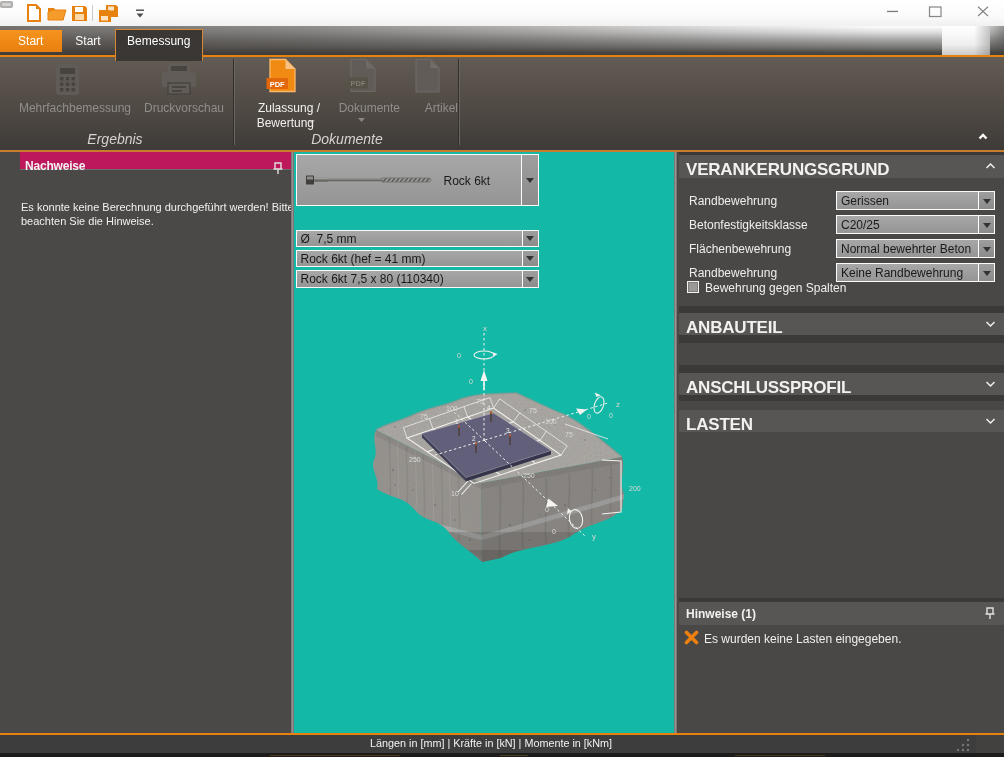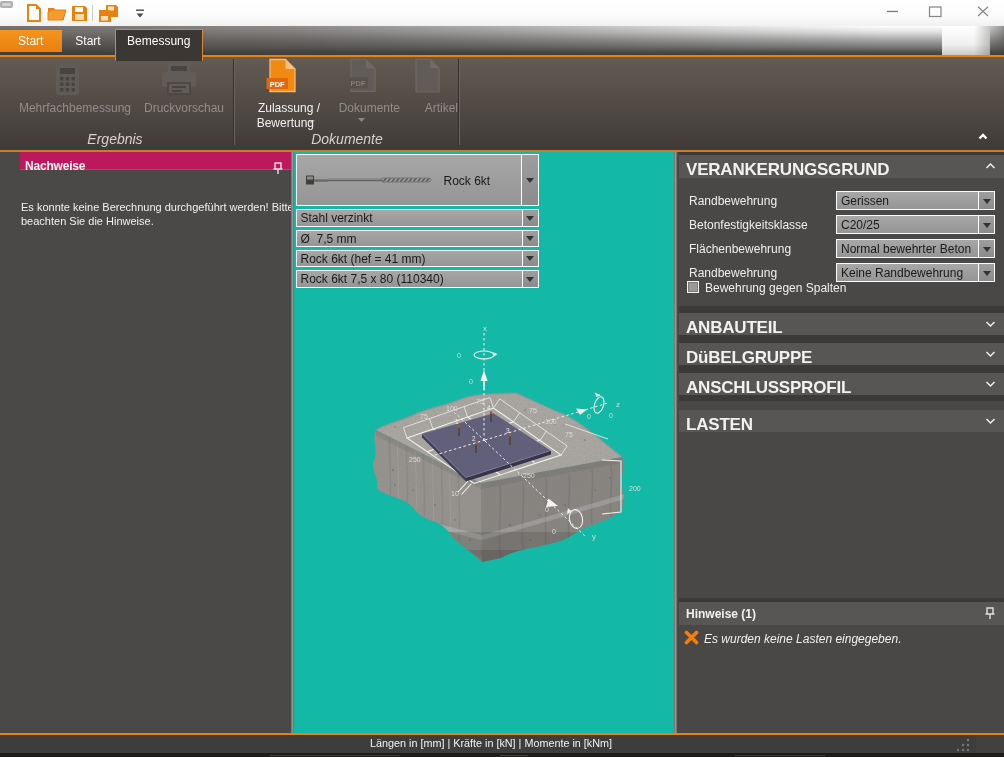--- a/index.html
+++ b/index.html
@@ -209,24 +209,20 @@
             <path d="M107.1 9.8 l3.4 -3.6"></path>
             <path d="M111.4 9.8 l3.4 -3.6"></path>
           <path d="M115.7 9.8 l3.4 -3.6"></path>
             <path d="M120 9.8 l3.4 -3.6"></path>
         </g>
         <path d="M76 6 h46 q3 0 3 2 q0 2 -3 2 h-46 z" fill="none" stroke="#6f6f6c" stroke-width="0.9"></path>
       </svg>
       <div class="txt" style="left:147px; top:19px;">Rock 6kt</div>
     </div>
 
-    <div class="combo" style="left:2px; top:57px; width:243px; height:17.5px;">
-        <div class="txt">Stahl verzinkt</div>
-        <div class="btn"></div>
-      </div>
     <div class="combo" style="left:2px; top:77.5px; width:243px; height:17.5px;">
         <div class="txt">Ø&nbsp; 7,5 mm</div>
         <div class="btn"></div>
       </div>
     <div class="combo" style="left:2px; top:97.5px; width:243px; height:17.5px;">
         <div class="txt">Rock 6kt (hef = 41 mm)</div>
         <div class="btn"></div>
       </div>
     <div class="combo" style="left:2px; top:118px; width:243px; height:17.5px;">
         <div class="txt">Rock 6kt 7,5 x 80 (110340)</div>
@@ -449,26 +445,20 @@
     <div class="rowlabel" style="left:26px; top:129px;">Bewehrung gegen Spalten</div>
 
     <div class="gap" style="top:154px; height:6.5px;"></div>
     <div class="sechdr" style="top:160.5px;">
         <div class="t">ANBAUTEIL</div>
       <svg class="abs" style="right:8px; top:7px;" width="11" height="8" viewBox="0 0 11 8">
           <path d="M1.5 2 L5.5 6 L9.5 2" fill="none" stroke="#f0efed" stroke-width="1.5"></path>
         </svg>
     </div>
     <div class="gap" style="top:182.5px; height:8px;"></div>
-    <div class="sechdr" style="top:190.5px;">
-        <div class="t">DüBELGRUPPE</div>
-      <svg class="abs" style="right:8px; top:7px;" width="11" height="8" viewBox="0 0 11 8">
-          <path d="M1.5 2 L5.5 6 L9.5 2" fill="none" stroke="#f0efed" stroke-width="1.5"></path>
-        </svg>
-    </div>
     <div class="gap" style="top:212.5px; height:8px;"></div>
     <div class="sechdr" style="top:220.5px;">
         <div class="t">ANSCHLUSSPROFIL</div>
       <svg class="abs" style="right:8px; top:7px;" width="11" height="8" viewBox="0 0 11 8">
           <path d="M1.5 2 L5.5 6 L9.5 2" fill="none" stroke="#f0efed" stroke-width="1.5"></path>
         </svg>
     </div>
     <div class="gap" style="top:242.5px; height:6px;"></div>
     <div class="sechdr" style="top:258px;padding-left:29px;">
         <div class="t">LASTEN</div>
@@ -480,21 +470,21 @@
     <div class="gap" style="top:446px; height:3.5px;"></div>
     <div class="sechdr" style="top:449.5px; height:23px;">
         <div class="t" style="font-size:12px; letter-spacing:0;">Hinweise (1)</div>
       <svg class="abs" style="right:8px; top:5px;" width="12" height="14" viewBox="0 0 12 14">
         <path d="M3 1 h6 v6 h-6 z M1.5 7 h9 M6 7 v5" fill="none" stroke="#e2e0de" stroke-width="1.4"></path>
       </svg>
     </div>
     <svg class="abs" style="left:5px; top:478px;" width="15" height="15" viewBox="0 0 15 15">
       <path d="M2.5 2.5 L12.5 12.5 M12.5 2.5 L2.5 12.5" stroke="#ed8010" stroke-width="3.6" stroke-linecap="round"></path>
     </svg>
-    <div class="rowlabel" style="left:25px; top:480px;font-style:italic;">Es wurden keine Lasten eingegeben.</div>
+    <div class="rowlabel" style="left:25px; top:480px;">Es wurden keine Lasten eingegeben.</div>
   </div>
 </div>
 
 <div id="orange3"></div>
 <div id="statusbar">
   <div class="t">Längen in [mm] | Kräfte in [kN] | Momente in [kNm]</div>
   <svg class="abs" style="right:4px; top:1px;" width="18" height="16" viewBox="0 0 18 16">
     <g fill="#777">
       <circle cx="14" cy="4" r="1.2"></circle>
         <circle cx="14" cy="9" r="1.2"></circle>

